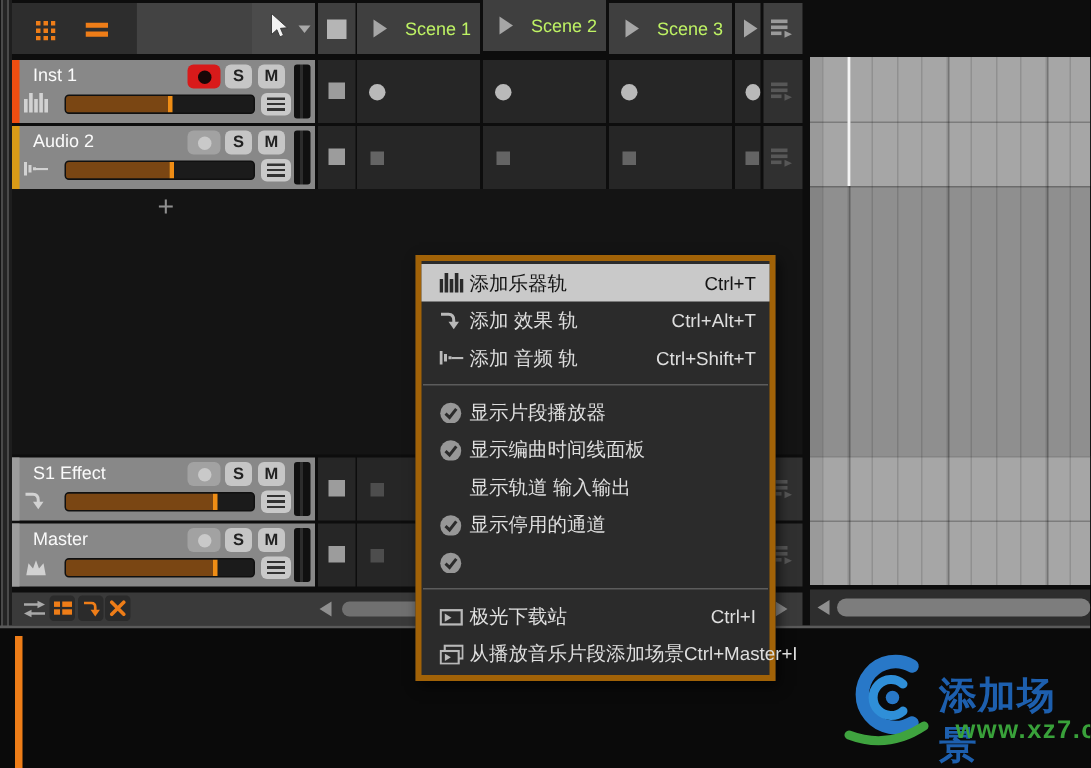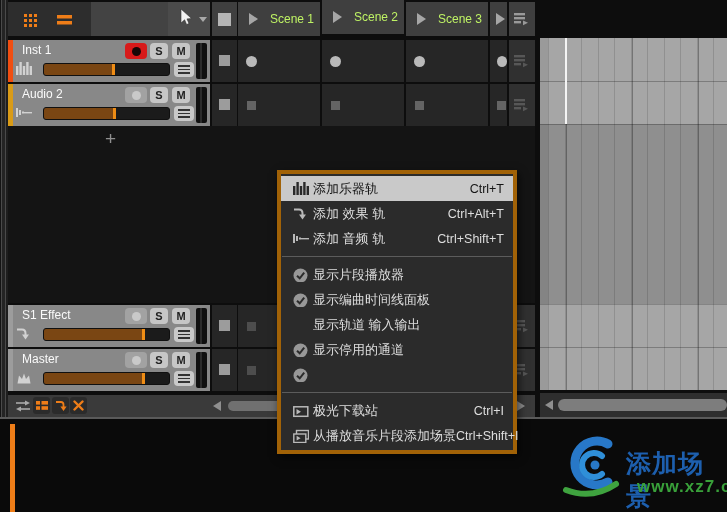--- a/index.html
+++ b/index.html
@@ -542,16 +542,16 @@
       </div>
       <div class="menu-item">
       <span class="mi-icon">
           <svg width="16" height="14" viewBox="0 0 16 14">
             <rect x="3.5" y="1.5" width="12" height="8.5" fill="none" stroke="#b9b9b9" stroke-width="1.4"></rect>
             <rect x="0.8" y="5" width="12" height="8.5" fill="#2b2b2b" stroke="#b9b9b9" stroke-width="1.4"></rect>
             <path d="M3.6 6.8 L3.6 11.6 L7.6 9.2 Z" fill="#b9b9b9"></path>
           </svg>
         </span>
       <span class="mi-label">从播放音乐片段添加场景</span>
-      <span class="mi-short">Ctrl+Shift+I</span>
+      <span class="mi-short">Ctrl+Master+I</span>
       </div>
     </div>
 </div>
 
 </body></html>

